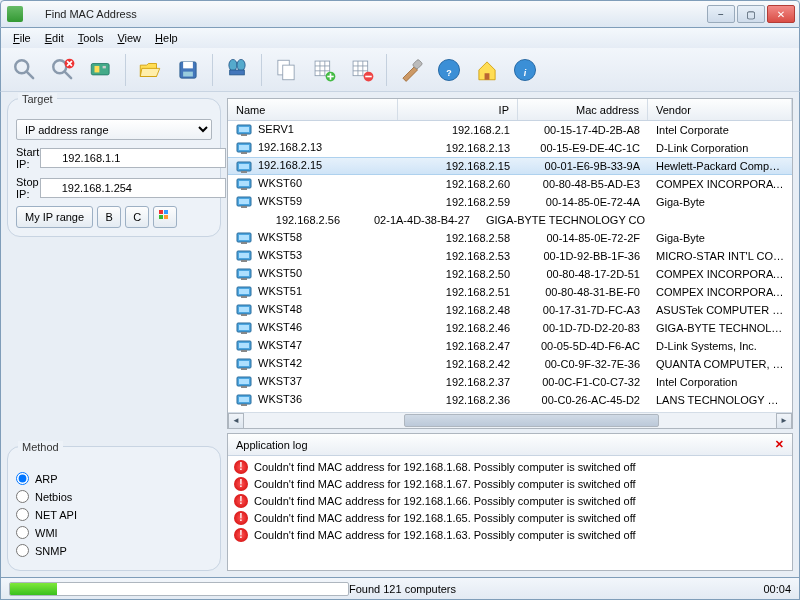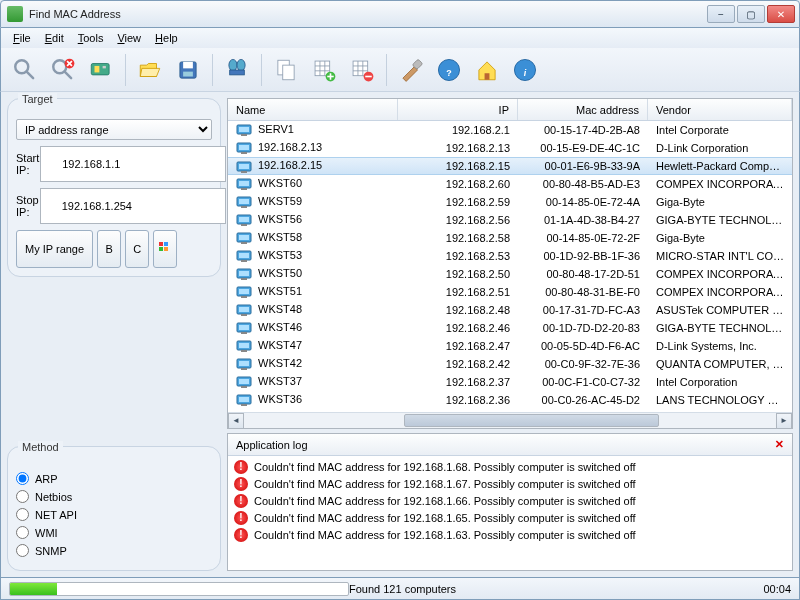--- a/index.html
+++ b/index.html
@@ -1,21 +1,21 @@
 <!DOCTYPE html>
 <html><head>
 <meta charset="utf-8">
 <style>
 * { box-sizing: border-box; margin: 0; padding: 0; font-family: "Segoe UI", Tahoma, sans-serif; font-size: 11px; }
 body { background: #e8eef5; width: 800px; height: 600px; overflow: hidden; }
 
 
 .titlebar { height: 28px; background: linear-gradient(#f8fafc, #dde7f2); border: 1px solid #7f9db9; display: flex; align-items: center; padding-left: 6px; border-radius: 4px 4px 0 0; }
 .titlebar .icon { width: 16px; height: 16px; background: linear-gradient(#6b6, #393); border-radius: 2px; margin-right: 6px; }
-.titlebar .title { flex: 1; color: #222; }
+.titlebar .title { flex: 1; color: #222; margin-left: 16px; }
 .titlebar .wbtns { display: flex; gap: 2px; margin-right: 4px; }
 .titlebar .wbtn { width: 28px; height: 18px; border: 1px solid #9ab; background: linear-gradient(#e8f0f8, #cfdceb); border-radius: 2px; display: flex; align-items: center; justify-content: center; font-size: 10px; color: #234; }
 .titlebar .wbtn.close { background: linear-gradient(#f28a86, #d94d45); color: #fff; border-color: #b33c36; }
 
 
 .menubar { height: 20px; background: linear-gradient(#f4f8fc, #e5ecf5); border-left: 1px solid #7f9db9; border-right: 1px solid #7f9db9; display: flex; align-items: center; padding-left: 6px; gap: 2px; }
 .menubar .menu { padding: 2px 6px; }
 .menubar .menu u { text-decoration: underline; }
 
 
@@ -25,23 +25,23 @@
 .toolbar svg { width: 26px; height: 26px; }
 
 
 .main { display: flex; height: 486px; border: 1px solid #7f9db9; border-top: none; background: #e8eef5; }
 .side { width: 226px; padding: 6px; display: flex; flex-direction: column; gap: 4px; }
 .panel { border: 1px solid #c8d4e2; border-radius: 13px; padding: 8px; background: #edf2f8; }
 .panel-title { position: relative; top: -14px; left: 2px; background: #edf2f8; display: inline-block; padding: 0 4px; margin-bottom: -10px; color: #333; }
 .panel select { width: 100%; height: 21px; border: 1px solid #aeb6bf; border-radius: 2px; padding: 0 4px; background: linear-gradient(#fff, #eef2f6); }
 .frow { display: flex; align-items: center; margin: 6px 0; gap: 1px; }
 .frow label { width: 52px; }
-.frow input { flex: 1; height: 36px; border: 1px solid #aeb6bf; padding: 0 21px; }
+.frow input { flex: 1; height: 20px; border: 1px solid #aeb6bf; padding: 0 21px; }
 .btnrow { display: flex; gap: 4px; margin-top: 6px; }
-.btnrow button { height: 38px; border: 1px solid #9db0c4; border-radius: 3px; background: linear-gradient(#fdfdfd, #e4ebf2); padding: 0 8px; }
+.btnrow button { height: 22px; border: 1px solid #9db0c4; border-radius: 3px; background: linear-gradient(#fdfdfd, #e4ebf2); padding: 0 8px; }
 .btnrow button.sq { width: 24px; padding: 0; }
 .radio { display: flex; align-items: center; gap: 6px; margin: 5px 0; }
 .radio input { margin: 0; }
 
 .content { flex: 1; display: flex; flex-direction: column; padding: 6px 6px 6px 0; gap: 4px; min-width: 0; }
 .table-wrap { flex: 1; border: 1px solid #aeb6bf; background: #fff; display: flex; flex-direction: column; overflow: hidden; }
 .thead { display: flex; background: linear-gradient(#fdfefe, #eaeff5); border-bottom: 1px solid #c8d4e2; height: 22px; align-items: center; }
 .thead .col { padding: 2px 8px; border-right: 1px solid #d4dde7; height: 100%; display: flex; align-items: center; }
 .tbody { flex: 1; overflow-y: scroll; overflow-x: hidden; }
 .trow { display: flex; height: 18px; align-items: center; border-bottom: 1px solid transparent; }
@@ -308,27 +308,22 @@
             <div class="cell c-name"><svg class="pcicon" viewBox="0 0 16 12">
                 <rect x="1" y="1" width="14" height="9" rx="1" fill="#4da6e0" stroke="#2a6c9c"></rect>
                 <rect x="3" y="3" width="10" height="5" fill="#aee0ff"></rect>
                 <rect x="5" y="10" width="6" height="2" fill="#888"></rect>
               </svg>WKST59</div>
             <div class="cell c-ip">192.168.2.59</div>
             <div class="cell c-mac">00-14-85-0E-72-4A</div>
             <div class="cell c-vendor">Giga-Byte</div>
           </div>
           <div class="trow">
-            <div class="cell c-name"><svg class="pcicon" viewBox="0 0 16 12">
-                <rect x="1" y="1" width="14" height="9" rx="1" fill="#4da6e0" stroke="#2a6c9c"></rect>
-                <rect x="3" y="3" width="10" height="5" fill="#aee0ff"></rect>
-                <rect x="5" y="10" width="6" height="2" fill="#888"></rect>
-              </svg>WKST56</div>
             <div class="cell c-ip">192.168.2.56</div>
-            <div class="cell c-mac">01-1A-4D-38-B4-27</div>
+            <div class="cell c-mac">02-1A-4D-38-B4-27</div>
             <div class="cell c-vendor">GIGA-BYTE TECHNOLOGY CO</div>
           </div>
           <div class="trow">
             <div class="cell c-name"><svg class="pcicon" viewBox="0 0 16 12">
                 <rect x="1" y="1" width="14" height="9" rx="1" fill="#4da6e0" stroke="#2a6c9c"></rect>
                 <rect x="3" y="3" width="10" height="5" fill="#aee0ff"></rect>
                 <rect x="5" y="10" width="6" height="2" fill="#888"></rect>
               </svg>WKST58</div>
             <div class="cell c-ip">192.168.2.58</div>
             <div class="cell c-mac">00-14-85-0E-72-2F</div>

